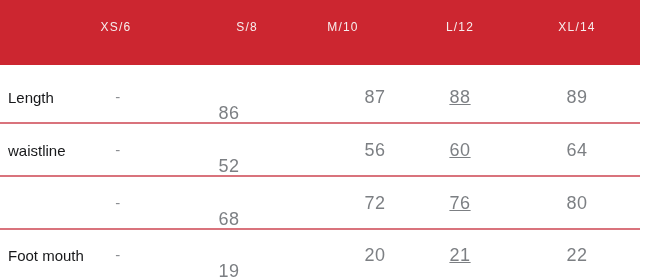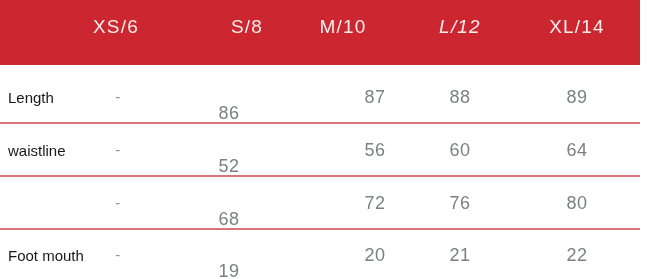--- a/index.html
+++ b/index.html
@@ -35,31 +35,31 @@
     color: #ffffff;
     font-size: 15px;
     line-height: 18px;
     letter-spacing: 0.2px;
     white-space: nowrap;
   }
   .size-head {
     position: absolute;
     top: 16px;
     color: #f7eeee;
-    font-size: 19px;
+    font-size: 12px;
     line-height: 22px;
     letter-spacing: 1.2px;
     text-align: left;
     white-space: nowrap;
     transform: translateX(-50%);
   }
   .size-head.c0 { left: 116px; }
   .size-head.c1 { left: 247px; }
   .size-head.c2 { left: 343px; }
-  .size-head.c3 { left: 460px; font-style: italic; }
+  .size-head.c3 { left: 460px; }
   .size-head.c4 { left: 577px; }
 
   
   .chart-body {
     position: absolute;
     left: 0;
     top: 71px;
     width: 649px;
   }
   .chart-row {
@@ -97,21 +97,21 @@
     color: #7c7f83;
     font-size: 18px;
     line-height: 20px;
     letter-spacing: 0.6px;
     white-space: nowrap;
     text-align: center;
   }
   .cell.c0 { left: 118px; font-size: 15px; color: #8c8f93; }
   .cell.c1 { left: 229px; margin-top: 16px; }
   .cell.c2 { left: 343px; margin-left: 32px; }
-  .cell.c3 { left: 460px; }
+  .cell.c3 { left: 460px; text-decoration: underline; }
   .cell.c4 { left: 577px; }
 </style>
 </head>
 <body>
 
 <div id="size-chart">
 
   <div class="chart-header">
     <div class="size-head c0">XS/6</div>
     <div class="size-head c1">S/8</div>

